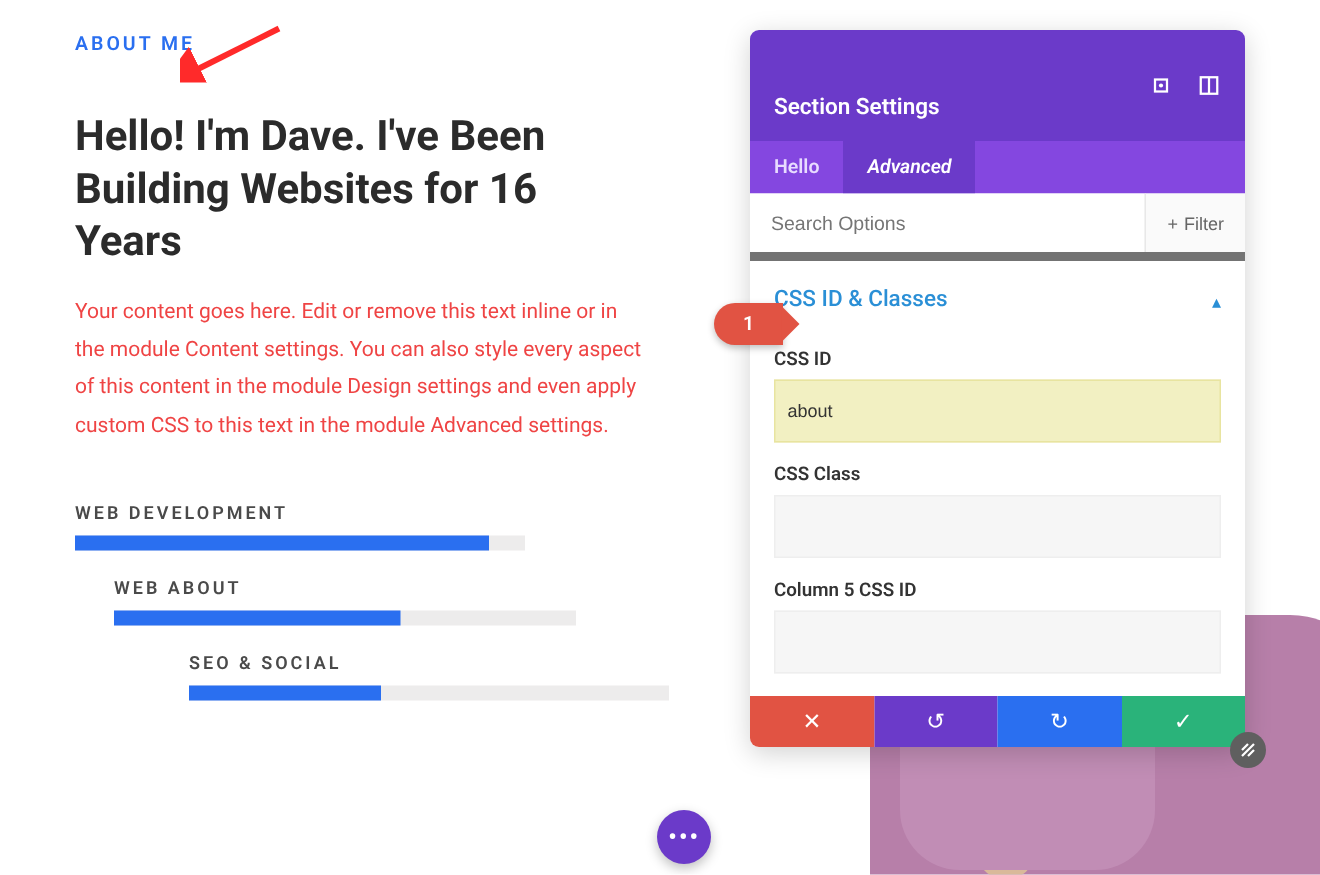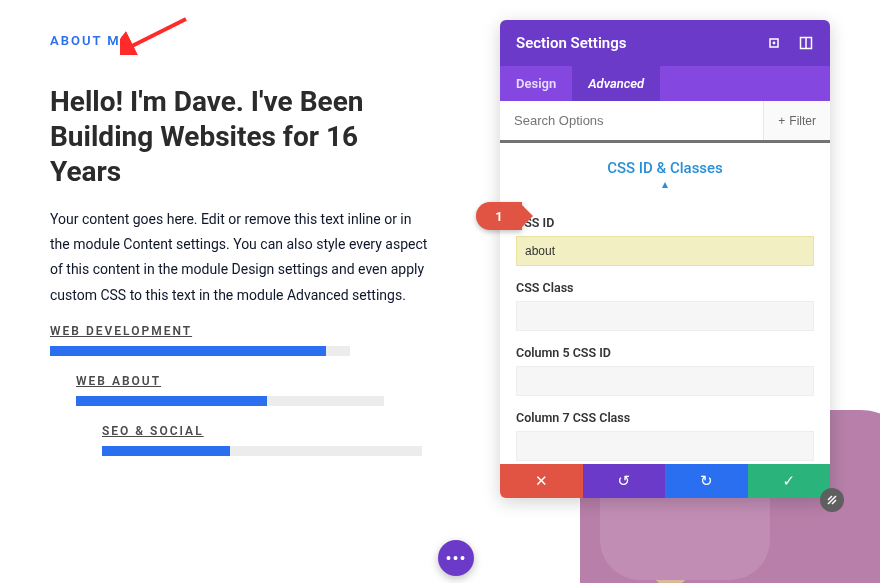--- a/index.html
+++ b/index.html
@@ -5,69 +5,68 @@
   * { box-sizing: border-box; margin: 0; padding: 0; }
   body {
     width: 880px;
     height: 583px;
     font-family: -apple-system, BlinkMacSystemFont, "Segoe UI", Roboto, Arial, sans-serif;
     background: #fff;
     position: relative;
     overflow: hidden;
   }
   .page-content {
-    padding: 33px 0 0 50px;
+    padding: 22px 0 0 50px;
     width: 430px;
   }
   .eyebrow {
     color: #2a6ff0;
     font-size: 13px;
     font-weight: 600;
     letter-spacing: 2px;
     margin-bottom: 36px;
   }
   .main-heading {
     font-size: 28px;
     font-weight: 700;
     line-height: 1.25;
     color: #2b2b2b;
     margin-bottom: 18px;
   }
   .main-desc {
     font-size: 14px;
     line-height: 1.8;
-    color: #0f172a;
-    margin-bottom: 16px;
+    color: #ef4444;
+    margin-bottom: 38px;
   }
   .skill-bars .skill {
     margin-bottom: 18px;
   }
   .skill-label {
     font-size: 12px;
     font-weight: 600;
     letter-spacing: 2px;
     color: #4a4a4a;
     margin-bottom: 8px;
-    text-decoration: underline;
   }
   .bar-track {
     height: 10px;
     background: #edecec;
     position: relative;
   }
   .bar-fill {
     height: 100%;
     background: #2a6ff0;
     position: absolute;
     left: 0;
     top: 0;
   }
   .skill:nth-child(1) { margin-left: 0; }
   .skill:nth-child(2) { margin-left: 26px; }
-  .skill:nth-child(3) { margin-left: 52px; }
+  .skill:nth-child(3) { margin-left: 76px; }
   .skill:nth-child(1) .bar-track { width: 300px; }
   .skill:nth-child(2) .bar-track { width: 308px; }
   .skill:nth-child(3) .bar-track { width: 320px; }
 
   
   .arrow-annot {
     position: absolute;
     left: 120px;
     top: 15px;
     width: 70px;
@@ -119,42 +118,42 @@
     flex-direction: column;
   }
   .panel-header {
     background: #6b3ac9;
     color: #fff;
     padding: 14px 16px;
     display: flex;
     align-items: center;
     justify-content: space-between;
   }
-  .panel-title { font-size: 15px; font-weight: 600; }
+  .panel-title { font-size: 15px; font-weight: 600; margin-top: 28px; }
   .panel-header-icons { display: flex; gap: 16px; align-items: center; }
   .hicon { width: 16px; height: 16px; display:flex; align-items:center; justify-content:center; }
   .panel-tabs {
     display: flex;
     background: #8447e0;
   }
   .ptab {
     padding: 10px 16px;
     font-size: 13px;
     font-weight: 600;
     color: #e8dcff;
     cursor: pointer;
   }
   .ptab.active {
     background: #6b3ac9;
     color: #fff;
     font-style: italic;
   }
   .search-row {
     display: flex;
-    border-bottom: 3px solid #737373;
+    border-bottom: 6px solid #737373;
   }
   .search-input {
     flex: 1;
     border: none;
     padding: 12px 14px;
     font-size: 13px;
     color: #999;
     outline: none;
   }
   .filter-btn {
@@ -168,40 +167,39 @@
     display:flex; align-items:center; gap:4px;
   }
   .panel-body {
     flex: 1;
     overflow-y: hidden;
     padding: 12px 16px 0;
   }
   .group-header {
     display: flex;
     justify-content: space-between;
-    align-items: center;
+    align-items: flex-end;
     padding: 4px 0 10px;
-    flex-direction: column;
   }
   .group-title {
     color: #2a8fd6;
     font-size: 15px;
     font-weight: 500;
   }
   .chev { color:#2a8fd6; font-size:12px; }
   .field-label {
     font-size: 12.5px;
     font-weight: 600;
     color: #333;
     margin: 14px 0 6px;
   }
   .field-label:first-of-type { margin-top: 4px; }
   .field-input {
     width: 100%;
-    height: 30px;
+    height: 42px;
     border: 1px solid #eee;
     background: #f6f6f6;
     font-size: 12px;
     padding: 6px 8px;
     color: #333;
     outline: none;
   }
   .field-input.highlight {
     background: #f2f0c2;
     border-color: #e8e4a0;
@@ -334,21 +332,21 @@
       <span class="hicon">
         <svg width="14" height="14" viewBox="0 0 14 14">
             <rect x="1.5" y="1.5" width="11" height="11" fill="none" stroke="#fff" stroke-width="1.5"></rect>
             <line x1="7" y1="1.5" x2="7" y2="12.5" stroke="#fff" stroke-width="1.5"></line>
           </svg>
       </span>
     </div>
   </div>
 
   <div class="panel-tabs">
-    <div class="ptab">Design</div>
+    <div class="ptab">Hello</div>
     <div class="ptab active">Advanced</div>
   </div>
 
   <div class="search-row">
     <input class="search-input" placeholder="Search Options" style="">
     <button class="filter-btn">
       <span>+</span>
       <span>Filter</span>
     </button>
   </div>

